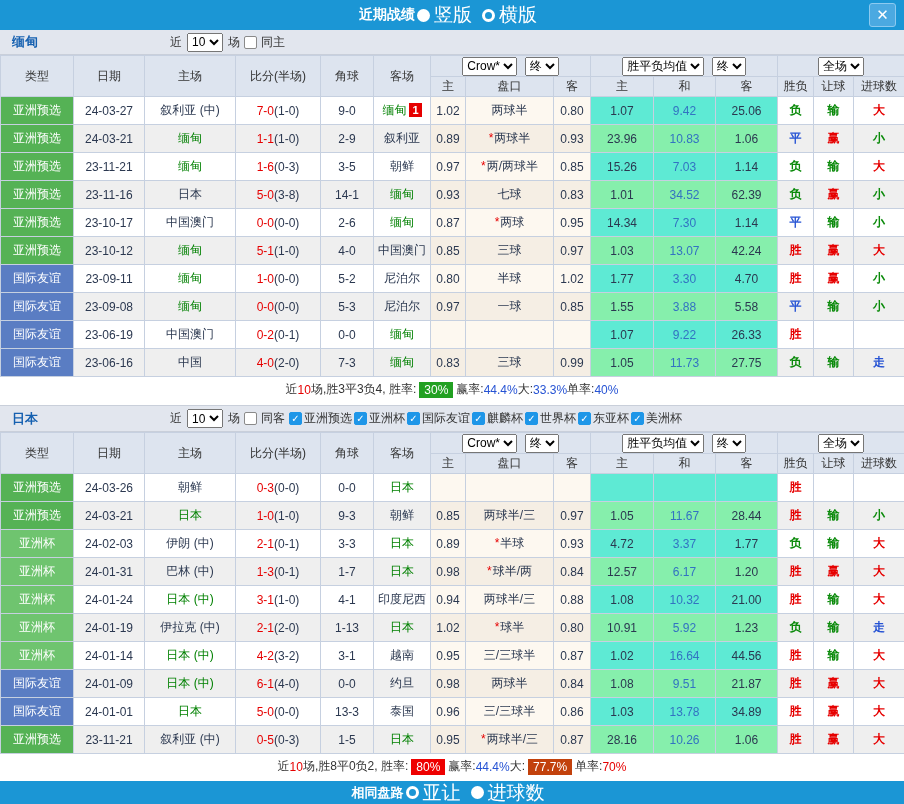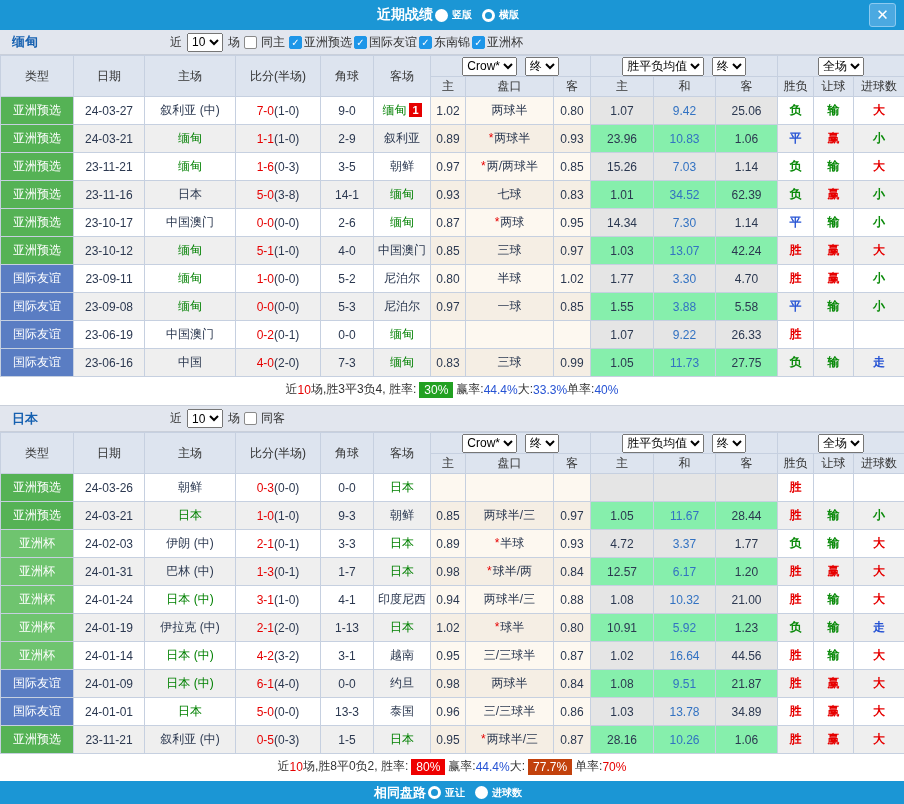--- a/index.html
+++ b/index.html
@@ -9,21 +9,21 @@
 
   
   .bluebar { background:#1b96d5; color:#fff; display:flex; align-items:center; justify-content:center; position:relative; flex:0 0 auto; }
   .titlebar { height:30px; }
   .bottombar { height:23px; margin-top:auto; }
   .bar-title { font-weight:bold; font-size:14px; }
   .bottombar .bar-title { font-size:13px; }
   .radio { display:inline-block; border-radius:50%; vertical-align:middle; margin:0 4px 0 2px; cursor:pointer; }
   .radio.solid { width:13px; height:13px; background:#fff; }
   .radio.ring  { width:13px; height:13px; border:3px solid #fff; background:transparent; }
-  .radio-label { font-size:10px; margin-right:8px;font-weight:bold; }
+  .radio-label { font-size:19px; margin-right:8px; }
   .close-btn { position:absolute; right:8px; top:3px; width:27px; height:24px; background:#4ba9e1; border:1px solid #8ccaf0; border-radius:3px; color:#fff; font-size:15px; font-weight:bold; line-height:22px; text-align:center; cursor:pointer; }
 
   
   .section-bar { height:25px; background:#e2e6ee; border-bottom:1px solid #c9cfda; display:flex; align-items:center; flex:0 0 auto; }
   .section-bar.second { margin-top:3px; border-top:1px solid #c9cfda; height:27px; }
   .team-name { color:#1560b0; font-weight:bold; font-size:13px; padding-left:12px; width:170px; flex:0 0 auto; }
   .filters { flex:1 1 auto; display:flex; align-items:center; justify-content:flex-start; gap:2px; color:#333; }
   .filters select { font-size:12px; height:19px; margin:0 3px; }
   .cb { display:inline-block; width:13px; height:13px; border-radius:2px; vertical-align:middle; margin:0 2px; cursor:pointer; }
   .cb.off { background:#fff; border:1px solid #8a8a8a; }
@@ -33,21 +33,21 @@
   table { border-collapse:collapse; table-layout:fixed; width:904px; flex:0 0 auto; }
   th, td { border:1px solid #c6d0e0; text-align:center; overflow:hidden; white-space:nowrap; }
   thead th { background:#dde4ef; color:#333; font-weight:normal; font-size:12px; }
   thead tr.h1 th { height:21px; }
   thead tr.h2 th { height:20px; }
   thead select { font-size:12px; height:19px; margin:0 2px; }
   tbody td { height:28px; background:#fff; font-size:12px; }
   tbody tr.even td { background:#efefef; }
   td.c-odds { background:#fdf8f0; }
   tr.even td.c-odds { background:#f5eee4; }
-  td.c-mean { background:#e5e5e5; }
+  td.c-mean { background:#5eead4; }
   tr.even td.c-mean { background:#86efac; }
   td.type-cell { color:#fff; }
   .score-main { color:#e60000; }
   .half { color:#2b3850; }
   .star { color:#e60000; margin-right:1px; }
   .badge { display:inline-block; background:#e60000; color:#fff; font-size:11px; font-weight:bold; padding:0 3px; margin-left:3px; line-height:14px; }
   td.res { font-weight:bold; }
   .mean-draw { color:#3272c2; }
 
   
@@ -69,21 +69,20 @@
   </div>
 
   <div class="section-bar">
     <span class="team-name">缅甸</span>
     <div class="filters">
       <span>近</span>
       <select><option>10</option></select>
       <span>场</span>
       <span class="cb off"></span>
       <span>同主</span>
-      <span class="comp-list"><span class="cb on">✓</span><span>亚洲预选</span><span class="cb on">✓</span><span>国际友谊</span><span class="cb on">✓</span><span>东南锦</span><span class="cb on">✓</span><span>亚洲杯</span></span>
     </div>
   </div>
 
   <table>
     <colgroup>
       <col style="width:73px">
         <col style="width:71px">
         <col style="width:91px">
         <col style="width:85px">
       <col style="width:53px">
@@ -317,20 +316,21 @@
     </div>
 
   <div class="section-bar second">
     <span class="team-name">日本</span>
     <div class="filters">
       <span>近</span>
       <select><option>10</option></select>
       <span>场</span>
       <span class="cb off"></span>
       <span>同客</span>
+      <span class="comp-list"><span class="cb on">✓</span><span>亚洲预选</span><span class="cb on">✓</span><span>亚洲杯</span><span class="cb on">✓</span><span>国际友谊</span><span class="cb on">✓</span><span>麒麟杯</span><span class="cb on">✓</span><span>世界杯</span><span class="cb on">✓</span><span>东亚杯</span><span class="cb on">✓</span><span>美洲杯</span></span>
     </div>
   </div>
 
   <table>
     <colgroup>
       <col style="width:73px">
         <col style="width:71px">
         <col style="width:91px">
         <col style="width:85px">
       <col style="width:53px">

